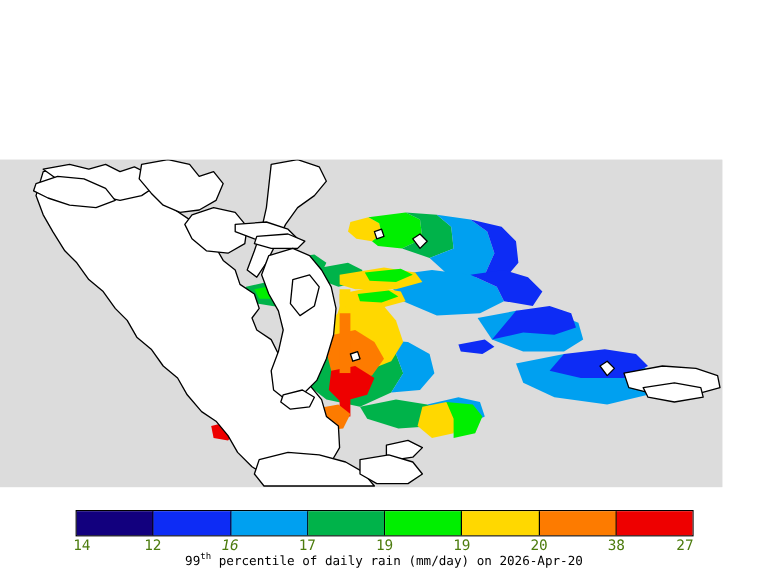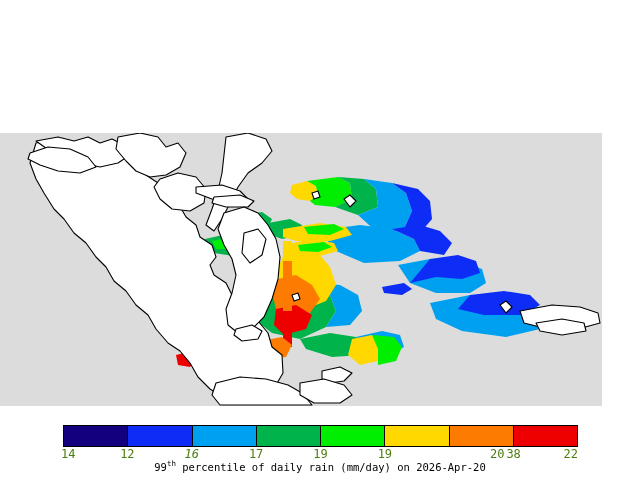--- a/index.html
+++ b/index.html
@@ -246,22 +246,22 @@
       </div>
   </div>
 
   <div id="cb-ticks">
       <span class="cb-tick first" style="left: 0px;">14</span>
       <span class="cb-tick" style="left: 64.375px;">12</span>
       <span class="cb-tick" style="left: 128.75px; font-style: italic;">16</span>
       <span class="cb-tick" style="left: 193.125px;">17</span>
       <span class="cb-tick" style="left: 257.5px;">19</span>
       <span class="cb-tick" style="left: 321.875px;">19</span>
-      <span class="cb-tick" style="left: 386.25px; margin-left: 48px;">20</span>
+      <span class="cb-tick" style="left: 386.25px;">20</span>
       <span class="cb-tick" style="left: 450.625px;">38</span>
-      <span class="cb-tick last" style="left: 515px;">22</span>
+      <span class="cb-tick last" style="left: 515px;">27</span>
     </div>
 
   <div id="cb-caption">
     <span>99</span><sup>th</sup><span> percentile of daily rain (mm/day) on 2026-Apr-20</span>
   </div>
 
 </div>
 
 </body></html>

